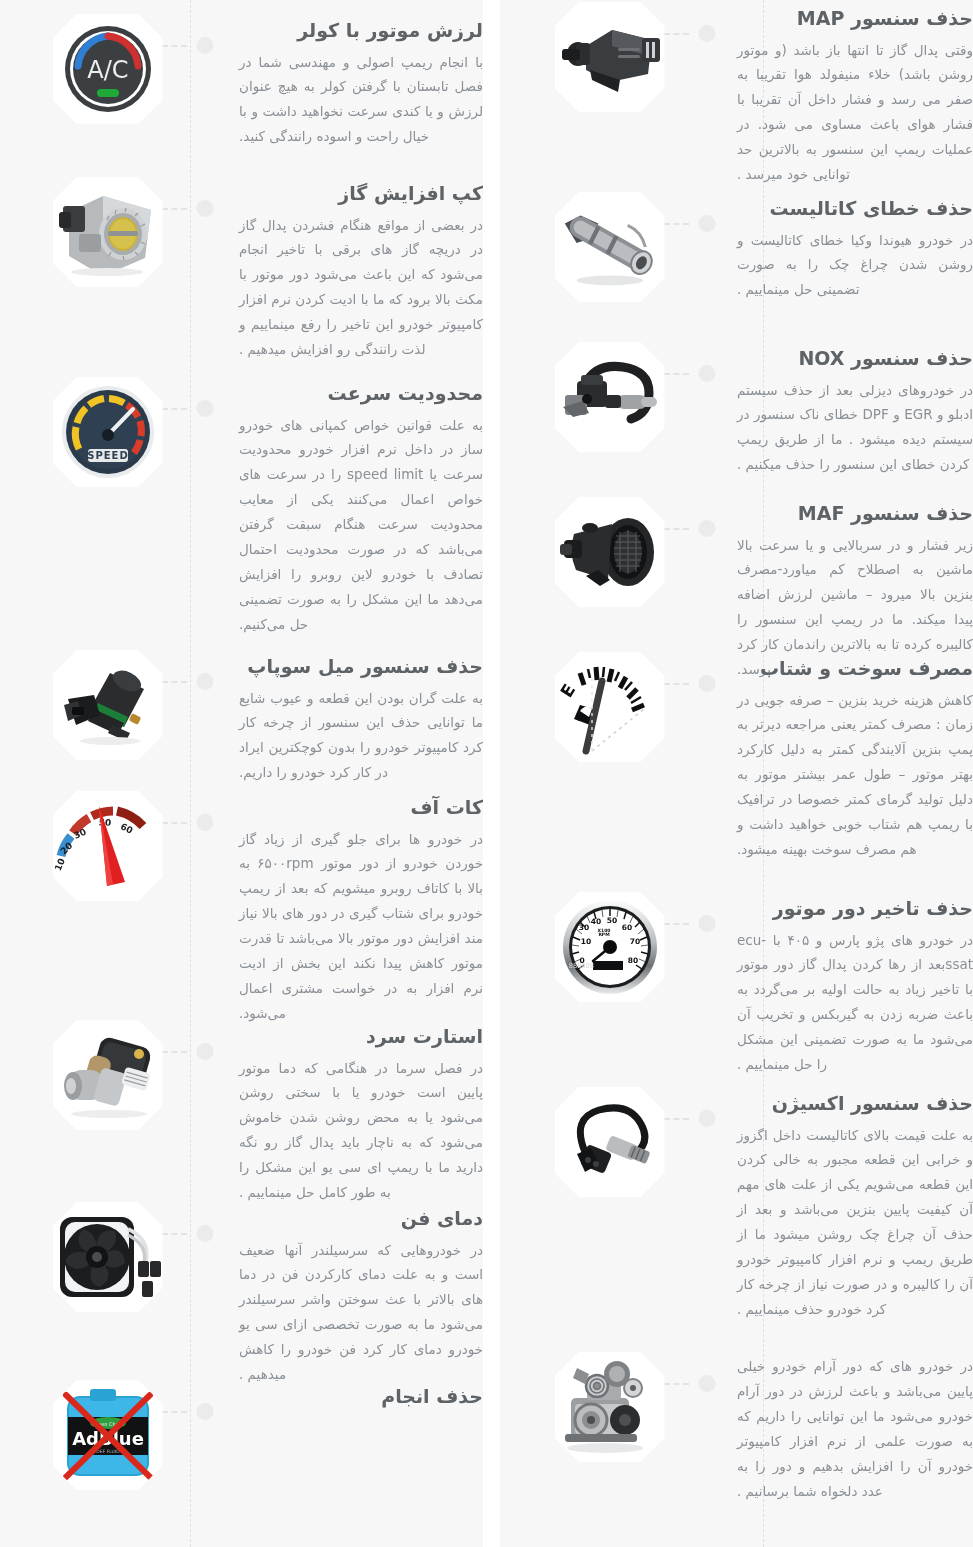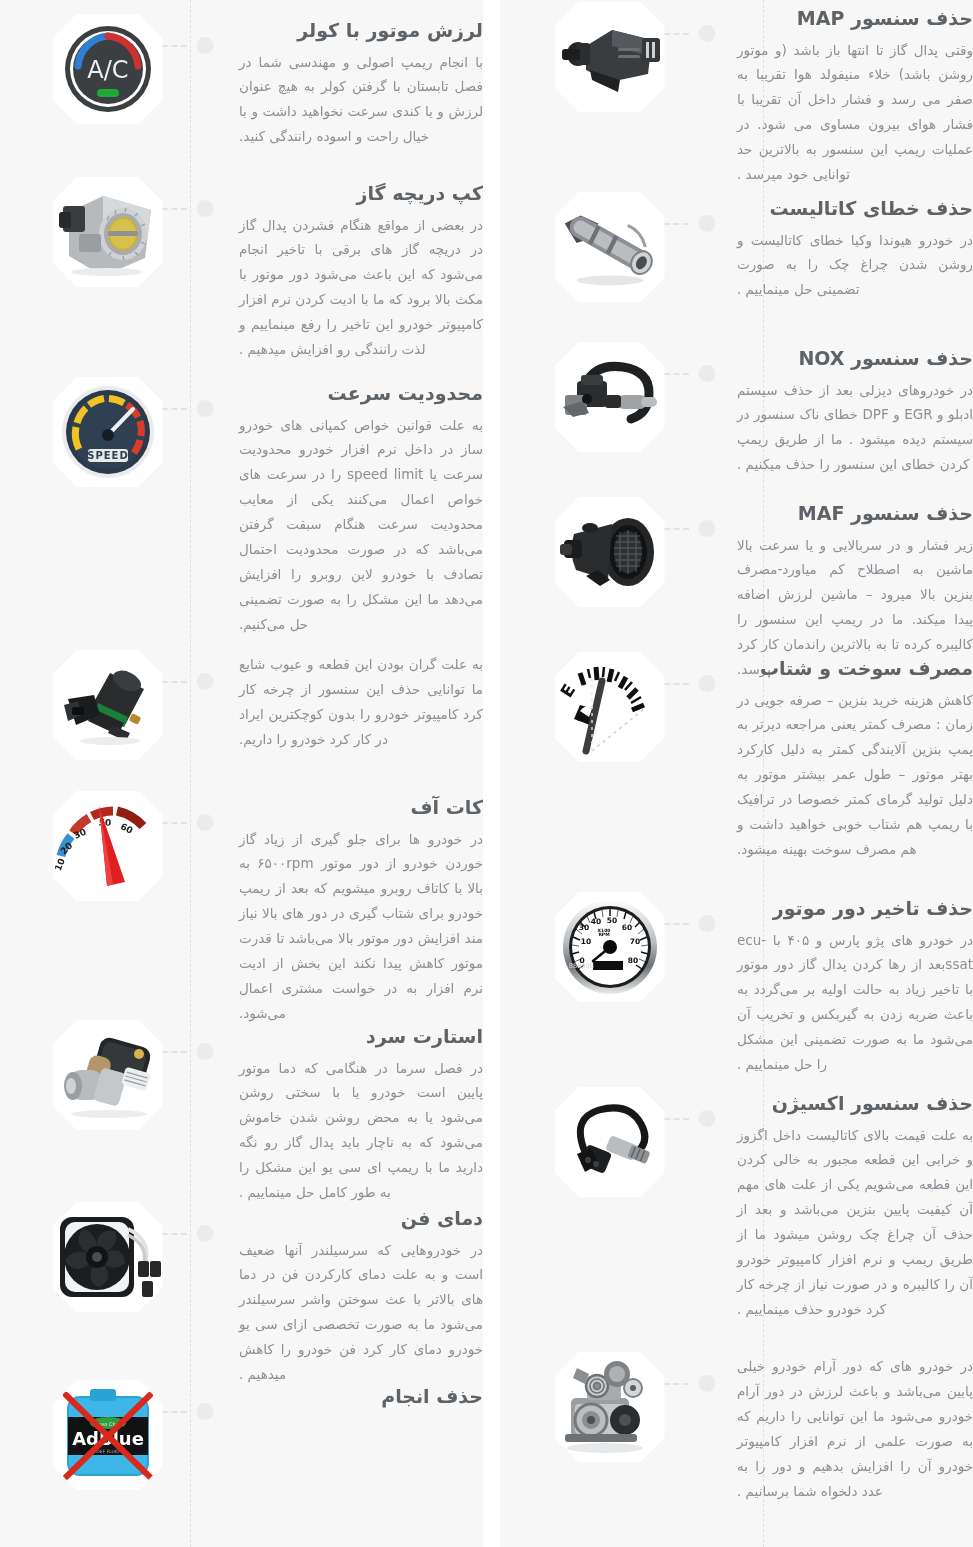--- a/index.html
+++ b/index.html
@@ -136,21 +136,21 @@
 <body>
 
 <div class="page">
 
   <div class="col col-right">
     <div class="spine"></div>
 
     <div class="entry" style="top:0px">
       <div class="entry-text">
         <div class="entry-title">حذف سنسور MAP</div>
-        <div class="entry-desc">وقتی پدال گاز تا انتها باز باشد (و موتور روشن باشد) خلاء منیفولد هوا تقریبا به صفر می رسد و فشار داخل آن تقریبا با فشار هوای بیرون مساوی می شود. در عملیات ریمپ این سنسور به بالاترین حد توانایی خود میرسد .</div>
+        <div class="entry-desc">وقتی پدال گاز تا انتها باز باشد (و موتور روشن باشد) خلاء منیفولد هوا تقریبا به صفر می رسد و فشار داخل آن تقریبا با فشار هوای باعث مساوی می شود. در عملیات ریمپ این سنسور به بالاترین حد توانایی خود میرسد .</div>
       </div>
       <div class="entry-node">
         <div class="node-dot"></div>
         <div class="node-line"></div>
       </div>
       <div class="entry-media">
         <div class="thumb">
           <svg width="108" height="78" viewBox="0 0 108 78">
             <g fill="#2d2f31">
               <path d="M30 28 l26 -16 l40 10 l-4 34 l-38 8 l-24 -12 z" fill="#3a3d40"></path>
@@ -469,21 +469,21 @@
             <path d="M46 13 A33 33 0 0 1 76 43" stroke="#cf3030" stroke-width="7" fill="none" stroke-linecap="round"></path>
             <text x="46" y="55" text-anchor="middle" font-family="'DejaVu Sans',sans-serif" font-size="24" fill="#eceff1">A/C</text>
             <rect x="35" y="66" width="22" height="8" rx="4" fill="#1faa38"></rect>
           </svg>
         </div>
       </div>
     </div>
 
     <div class="entry" style="top:175px">
       <div class="entry-text">
-        <div class="entry-title">کپ دریچه گاز</div>
+        <div class="entry-title">کپ افزایش گاز</div>
         <div class="entry-desc">در بعضی از مواقع هنگام فشردن پدال گاز در دریچه گاز های برقی با تاخیر انجام می‌شود که این باعث می‌شود دور موتور با مکث بالا برود که ما با ادیت کردن نرم افزار کامپیوتر خودرو این تاخیر را رفع مینماییم و لذت رانندگی رو افزایش میدهیم .</div>
       </div>
       <div class="entry-node">
         <div class="node-dot"></div>
         <div class="node-line"></div>
       </div>
       <div class="entry-media">
         <div class="thumb">
           <svg width="110" height="92" viewBox="0 0 110 92">
             <g>
@@ -543,20 +543,21 @@
             <circle cx="49" cy="52" r="6" fill="#151d26"></circle>
             <rect x="29" y="66" width="40" height="13" rx="3" fill="#e7e9eb"></rect>
             <text x="49" y="76" text-anchor="middle" font-family="'DejaVu Sans',sans-serif" font-size="10" font-weight="bold" fill="#2f4052" letter-spacing="1">SPEED</text>
           </svg>
         </div>
       </div>
     </div>
 
     <div class="entry" style="top:648px">
       <div class="entry-text">
+        <div class="entry-title">حذف سنسور میل سوپاپ</div>
         <div class="entry-desc">به علت گران بودن این قطعه و عیوب شایع ما توانایی حذف این سنسور از چرخه کار کرد کامپیوتر خودرو را بدون کوچکترین ایراد در کار کرد خودرو را داریم.</div>
       </div>
       <div class="entry-node">
         <div class="node-dot"></div>
         <div class="node-line"></div>
       </div>
       <div class="entry-media">
         <div class="thumb">
           <svg width="108" height="84" viewBox="0 0 108 84">
             <g>

